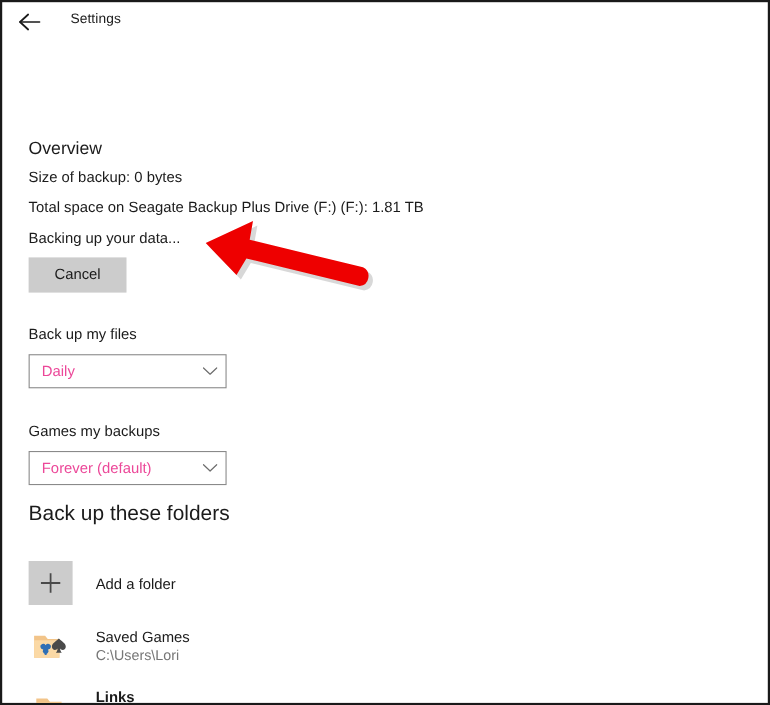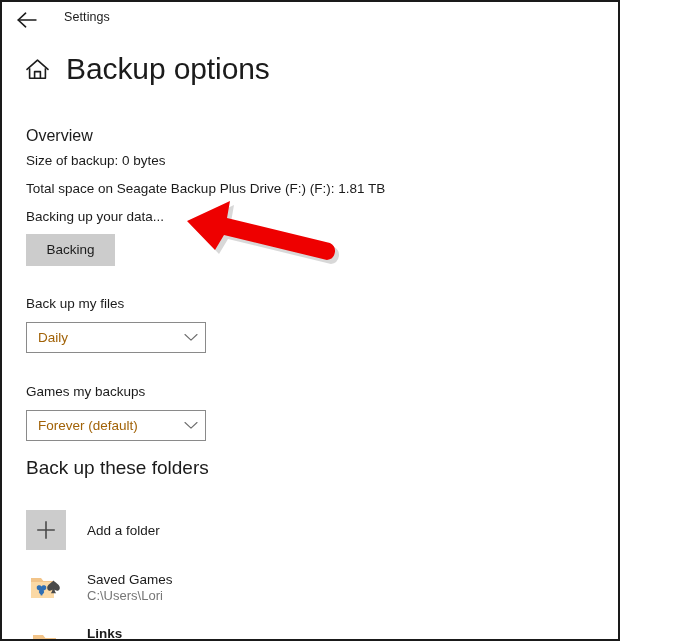--- a/index.html
+++ b/index.html
@@ -9,21 +9,21 @@
   }
   body {
     width: 700px;
     height: 641px;
     font-family: "Liberation Sans", sans-serif;
     color: #000000;
     overflow: hidden;
   }
   #window {
     position: relative;
-    width: 620px;
+    width: 700px;
     height: 641px;
     background: #ffffff;
     box-sizing: border-box;
     border-left: 2px solid #1a1a1a;
     border-right: 2px solid #1a1a1a;
     border-top: 2px solid #1a1a1a;
     border-bottom: 2px solid #1a1a1a;
     overflow: hidden;
   }
 
@@ -137,21 +137,21 @@
     border: 1px solid #8a8a8a;
     background: #ffffff;
     display: flex;
     align-items: center;
     cursor: pointer;
   }
   .dropdown .dd-value {
     flex: 1;
     padding-left: 11px;
     font-size: 13.5px;
-    color: #a16207;
+    color: #ec4899;
     white-space: nowrap;
     overflow: hidden;
   }
   .dropdown .dd-chevron {
     width: 28px;
     display: flex;
     align-items: center;
     justify-content: center;
   }
 
@@ -234,37 +234,27 @@
   <div id="titlebar">
     <div id="back-arrow">
       <svg width="22" height="18" viewBox="0 0 22 18">
         <path d="M9.6 2.2 L2.2 9 L9.6 15.8" fill="none" stroke="#1b1b1b" stroke-width="1.6" stroke-linecap="round" stroke-linejoin="round"></path>
         <path d="M2.2 9 L20 9" fill="none" stroke="#1b1b1b" stroke-width="1.4" stroke-linecap="round"></path>
       </svg>
     </div>
     <div id="settings-label">Settings</div>
   </div>
 
-  <div id="page-head">
-    <div id="home-icon">
-      <svg width="25" height="23" viewBox="0 0 25 23">
-        <path d="M2 11.4 L12.5 2.2 L23 11.4" fill="none" stroke="#1b1b1b" stroke-width="1.6" stroke-linejoin="round" stroke-linecap="round"></path>
-        <path d="M4.6 10.2 L4.6 20.2 L20.4 20.2 L20.4 10.2" fill="none" stroke="#1b1b1b" stroke-width="1.6" stroke-linejoin="round"></path>
-        <path d="M9.6 20.2 L9.6 13.6 L15.4 13.6 L15.4 20.2" fill="none" stroke="#1b1b1b" stroke-width="1.6" stroke-linejoin="round"></path>
-      </svg>
-    </div>
-    <div id="page-title">Backup options</div>
-  </div>
 
   <div class="sec-head" id="overview-title">Overview</div>
   <div class="body-text" id="size-of-backup">Size of backup: 0 bytes</div>
   <div class="body-text" id="total-space">Total space on Seagate Backup Plus Drive (F:) (F:): 1.81 TB</div>
   <div class="body-text" id="backing-up">Backing up your data...</div>
 
-  <button id="cancel-button">Backing</button>
+  <button id="cancel-button">Cancel</button>
 
   <div id="red-arrow">
     <svg width="160" height="72" viewBox="0 0 160 72">
       <g transform="translate(4,5)">
         <path d="M3 22 L46 2 L43 19 L146 44 A9 9 0 0 1 143 61 L40 36 L31 51 Z" fill="#b8b8b8" opacity="0.55" transform="translate(4,4)"></path>
         <path d="M3 22 L46 2 L43 19 L146 44 A9 9 0 0 1 143 61 L40 36 L31 51 Z" fill="#ee0000"></path>
       </g>
     </svg>
   </div>
 

